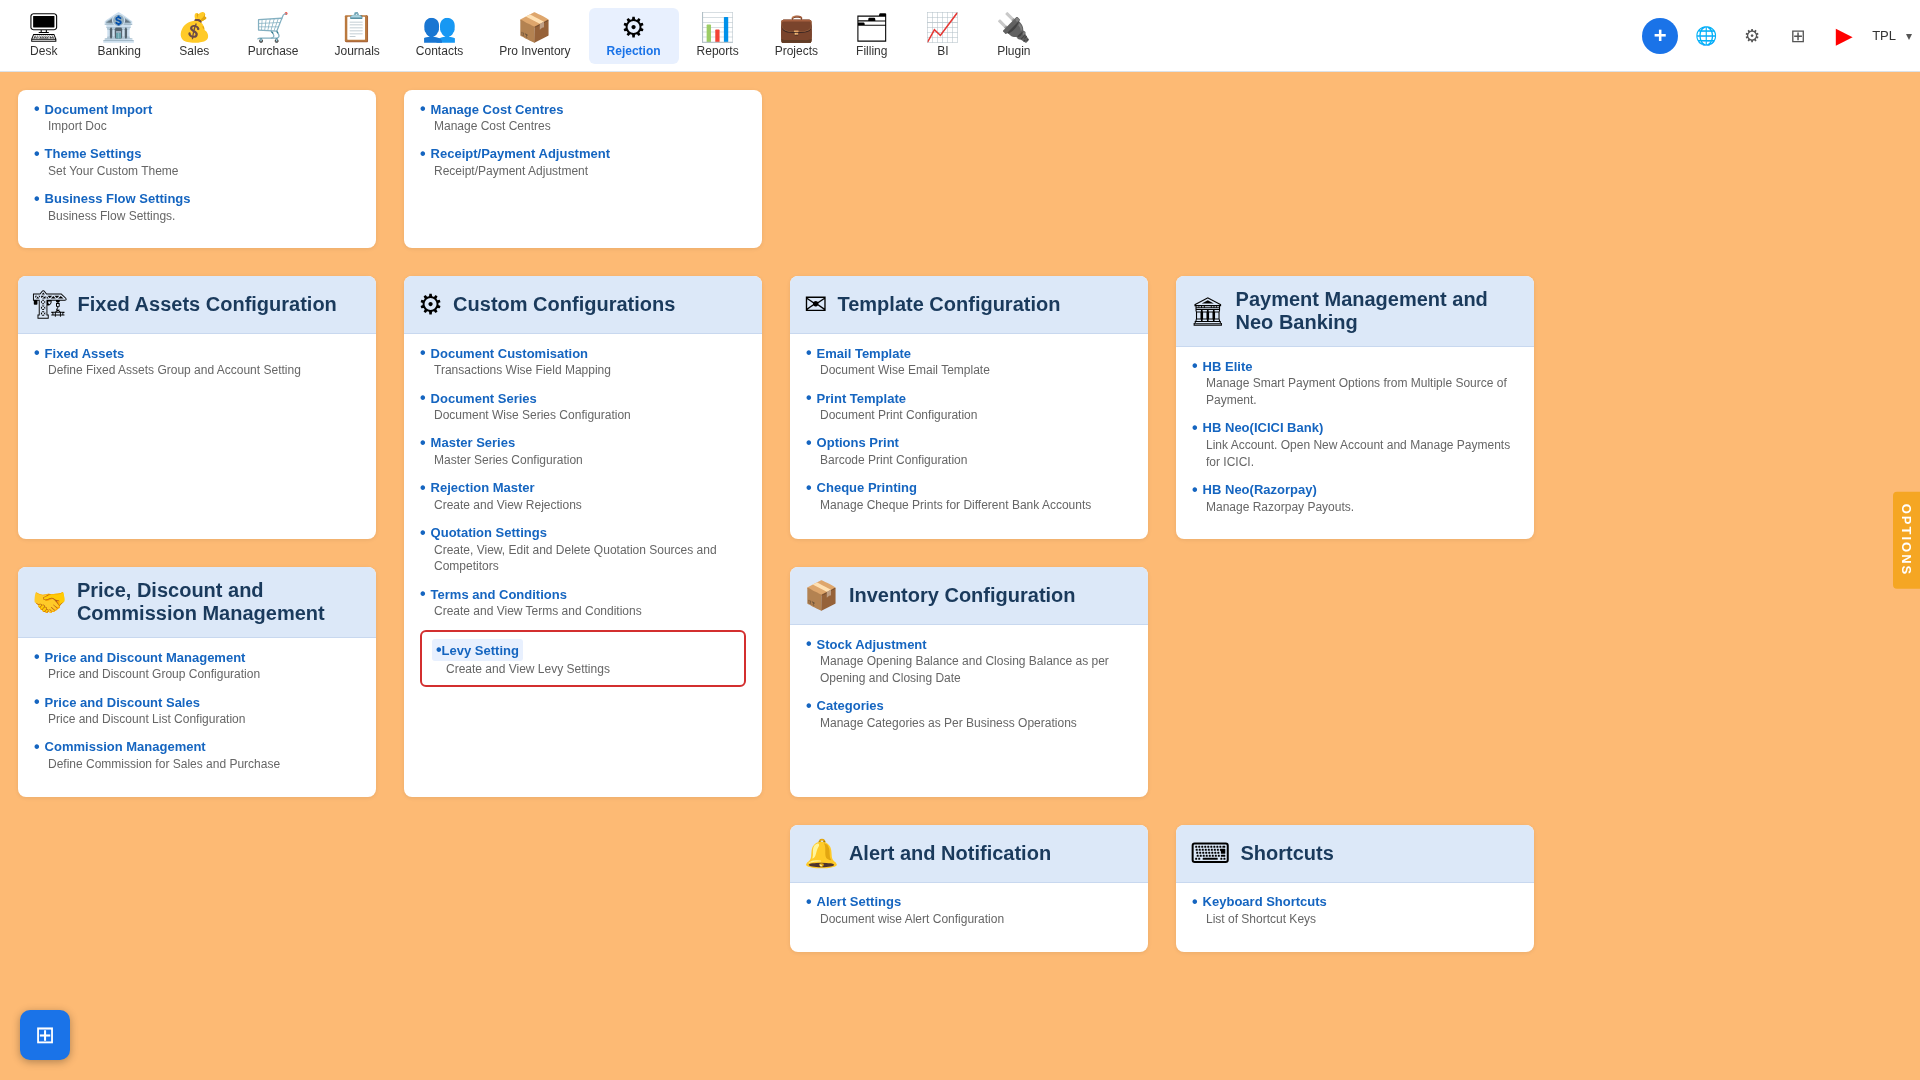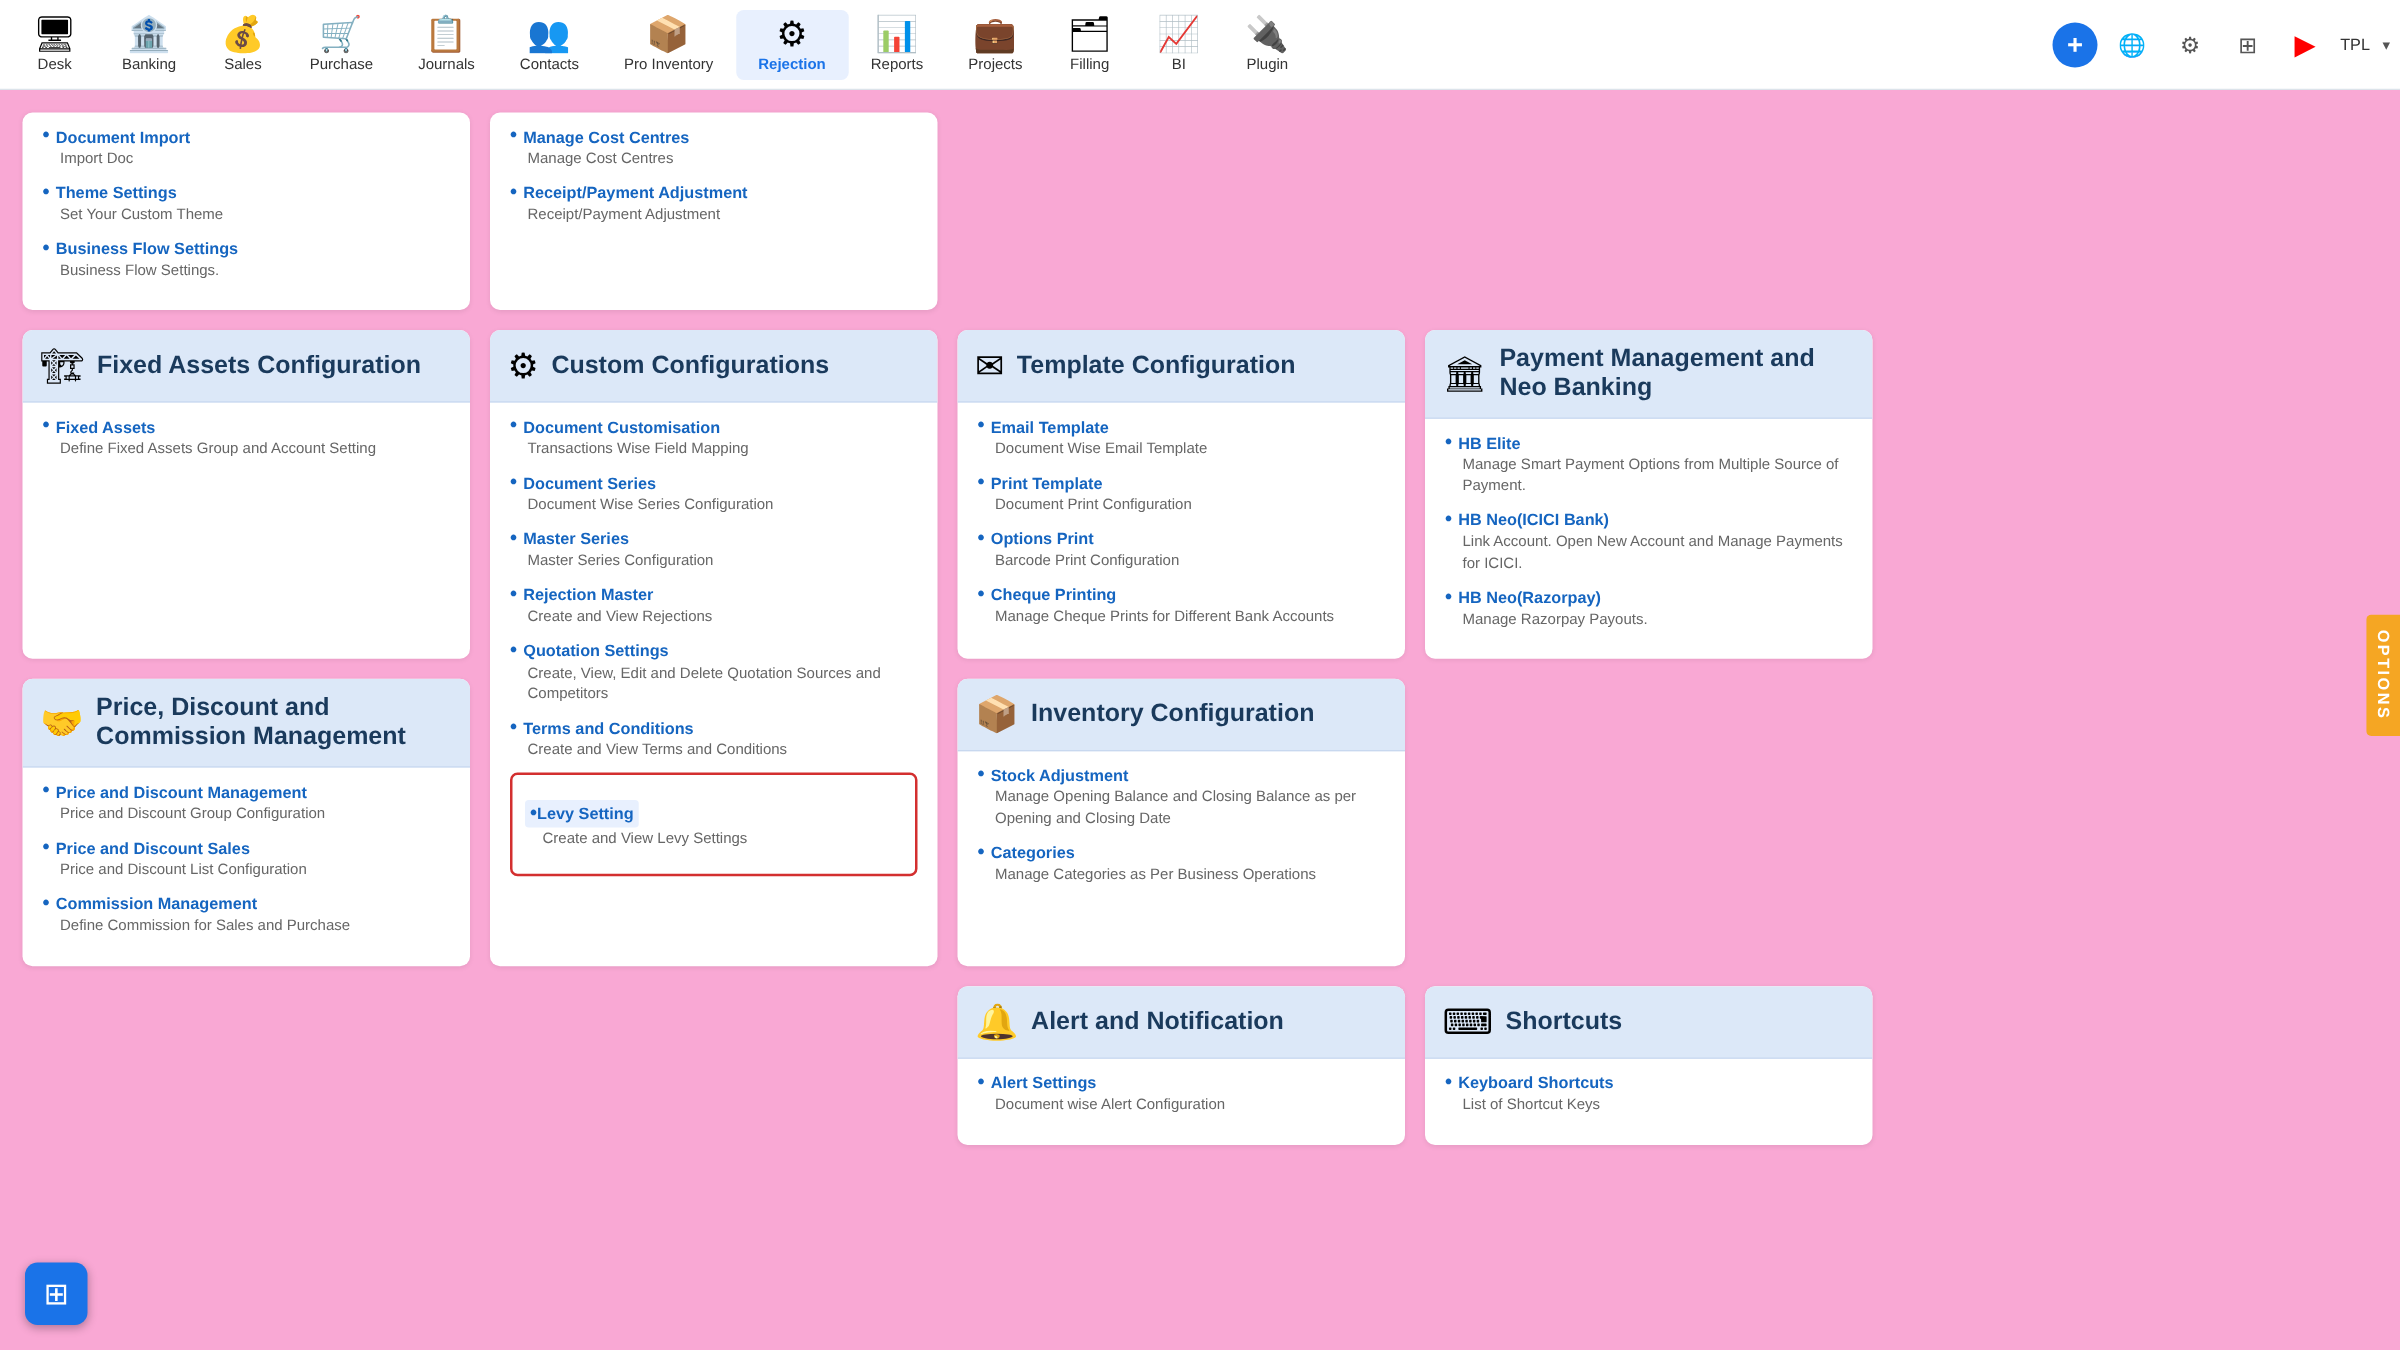--- a/index.html
+++ b/index.html
@@ -30,21 +30,21 @@
     }
     .youtube-icon { color: #ff0000; font-size: 22px; }
     .tpl-label { font-size: 13px; font-weight: 400; color: #333; }
     .dropdown-arrow { font-size: 12px; color: #555; cursor: pointer; }
 
     
     .main-content {
       margin-top: 72px; height: calc(1080px - 72px);
       overflow-y: auto; overflow-x: hidden;
       display: grid; grid-template-columns: 370px 370px 370px 370px;
-      gap: 4px; padding: 12px; background: #f9a8d4;
+      gap: 16px; padding: 12px; background: #fdba74;
       align-content: start;
     }
 
     
     .section-card {
       background: #fff; border-radius: 8px; margin: 6px;
       overflow: hidden; box-shadow: 0 1px 4px rgba(0,0,0,0.08);
     }
     .section-header {
       display: flex; align-items: center; gap: 10px;
@@ -62,21 +62,21 @@
     .list-item-title {
       font-size: 13px; font-weight: 600; color: #1565c0; cursor: pointer;
       display: flex; align-items: center; gap: 5px;
     }
     .list-item-title::before { content: '•'; color: #1565c0; font-size: 16px; }
     .list-item-desc { font-size: 12px; color: #666; margin-left: 14px; line-height: 1.4; }
 
     
     .highlighted-item {
       border: 2px solid #d32f2f; border-radius: 6px;
-      padding: 20px 10px; margin-bottom: 10px; background: #fff;
+      padding: 7px 10px; margin-bottom: 10px; background: #fff;
     }
     .highlighted-item .list-item-title { color: #1565c0; }
 
     
     .options-sidebar {
       position: fixed; right: 0; top: 50%; transform: translateY(-50%);
       background: #f5a623; color: #fff; writing-mode: vertical-rl;
       text-orientation: mixed; padding: 12px 6px;
       font-size: 13px; font-weight: 700; letter-spacing: 2px;
       cursor: pointer; border-radius: 4px 0 0 4px;

